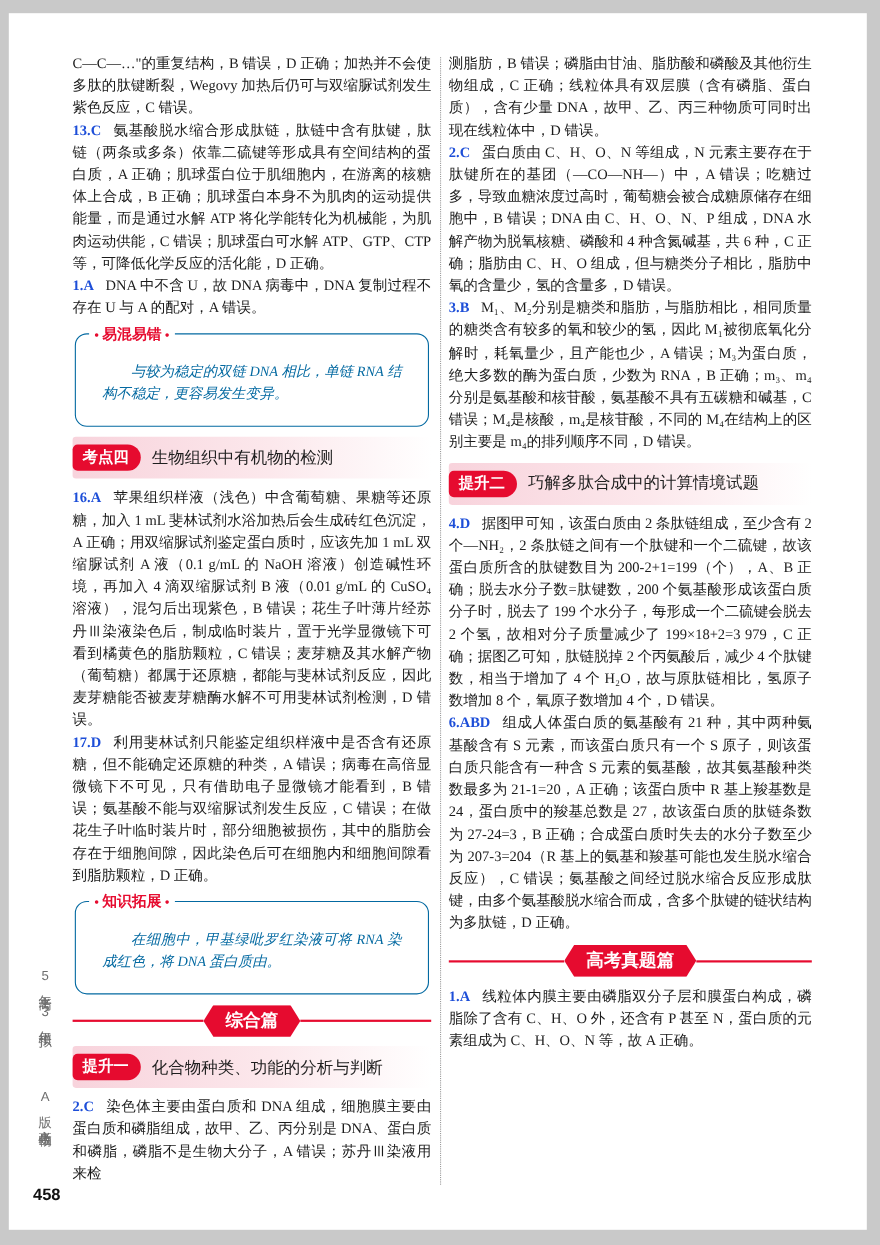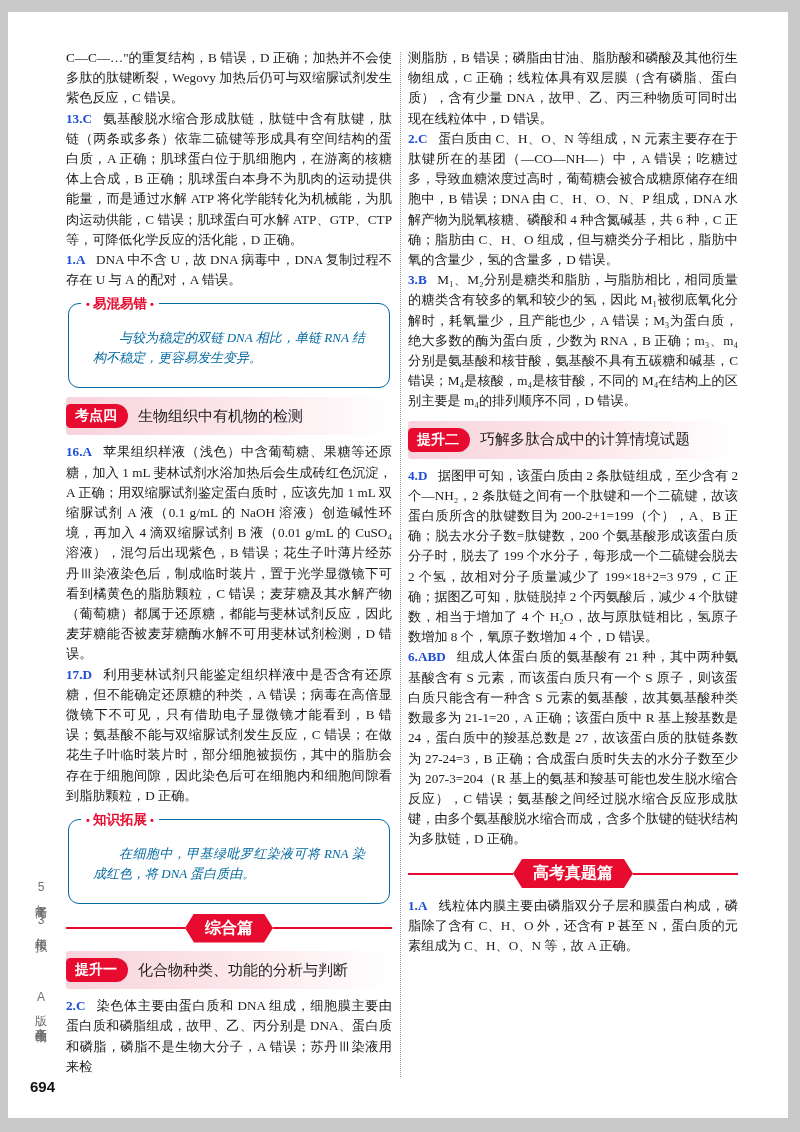--- a/index.html
+++ b/index.html
@@ -120,21 +120,21 @@
   }
 </style>
 </head>
 <body>
 
 <div class="page">
 
   <div class="side-vert side-series">5年高考 3年模拟</div>
   <div class="side-vert side-edition">A版</div>
   <div class="side-vert side-subject">高考生物</div>
-  <div class="page-number">694</div>
+  <div class="page-number">458</div>
 
   <div class="content">
 
     <div class="col left">
 
       <p class="ans"><span>C—C—…"的重复结构，B 错误，D 正确；加热并不会使多肽的肽键断裂，Wegovy 加热后仍可与双缩脲试剂发生紫色反应，C 错误。</span></p>
 
       <p class="ans"><b class="qnum">13.C</b><span>氨基酸脱水缩合形成肽链，肽链中含有肽键，肽链（两条或多条）依靠二硫键等形成具有空间结构的蛋白质，A 正确；肌球蛋白位于肌细胞内，在游离的核糖体上合成，B 正确；肌球蛋白本身不为肌肉的运动提供能量，而是通过水解 ATP 将化学能转化为机械能，为肌肉运动供能，C 错误；肌球蛋白可水解 ATP、GTP、CTP 等，可降低化学反应的活化能，D 正确。</span></p>
 
 

